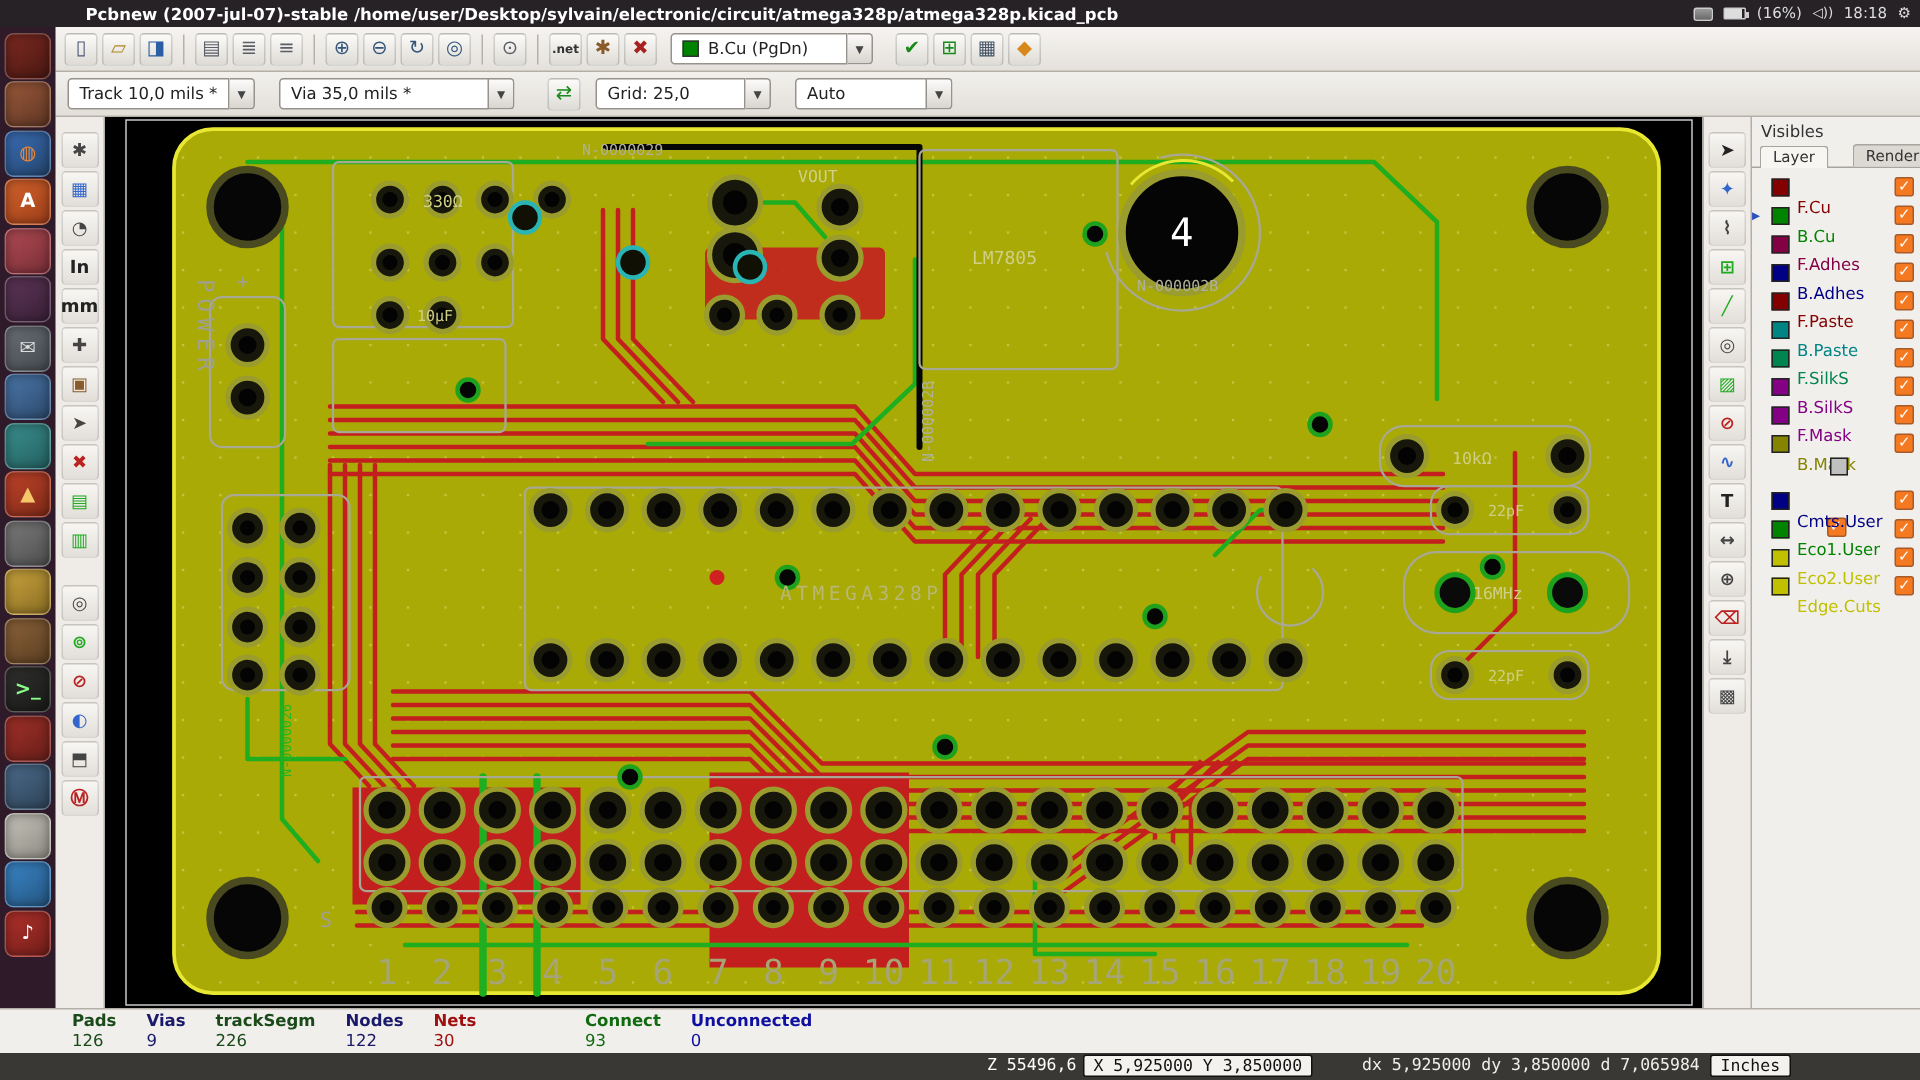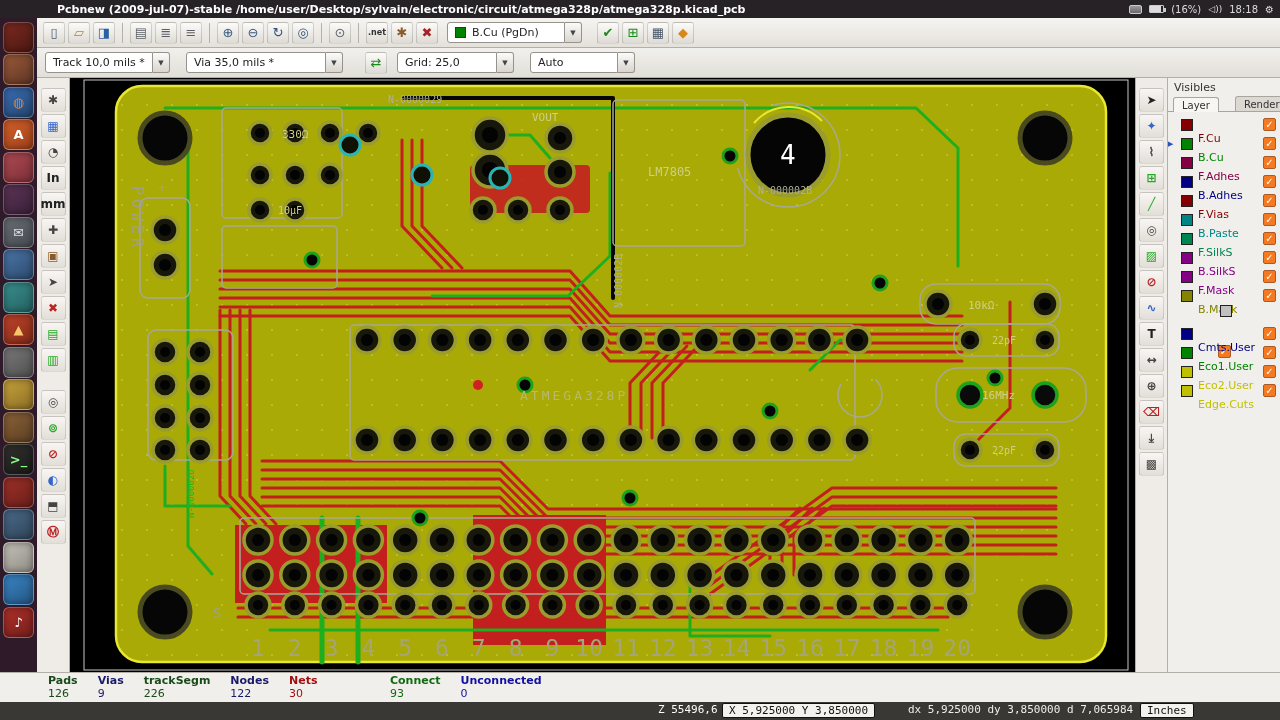--- a/index.html
+++ b/index.html
@@ -77,21 +77,21 @@
   .s2-box { background:#f4f2ef; color:#111; padding:0 6px; border-radius:2px; border:1px solid #111; }
   .s2-xy { left:722px; }
   .s2-rel { left:908px; color:#eee; }
   .s2-units { left:1140px; }
 </style>
 </head>
 <body>
 <div id="app">
 
 <div class="titlebar">
-  <span class="title">Pcbnew (2009-jul-07)-stable /home/user/Desktop/sylvain/electronic/circuit/atmega328p/atmega328p.kicad_pcb</span>
+  <span class="title">Pcbnew (2007-jul-07)-stable /home/user/Desktop/sylvain/electronic/circuit/atmega328p/atmega328p.kicad_pcb</span>
   <div class="tb-right">
     <span class="kbd-ico"></span>
     <span class="bat-ico"></span>
     <span>(16%)</span>
     <span class="vol-ico">◁))</span>
     <span>18:18</span>
     <span>⚙</span>
   </div>
 </div>
 
@@ -763,21 +763,21 @@
         <span class="layername">F.Adhes</span>
         <span class="chk"></span>
       </div>
         <div class="layerrow" style="color: rgb(0, 0, 132);">
         <span class="swatch" style="background: rgb(0, 0, 132);"></span>
         <span class="layername">B.Adhes</span>
         <span class="chk"></span>
       </div>
         <div class="layerrow" style="color: rgb(132, 0, 0);">
         <span class="swatch" style="background: rgb(132, 0, 0);"></span>
-        <span class="layername">F.Vias</span>
+        <span class="layername">F.Paste</span>
         <span class="chk"></span>
       </div>
         <div class="layerrow" style="color: rgb(0, 132, 132);">
         <span class="swatch" style="background: rgb(0, 132, 132);"></span>
         <span class="layername">B.Paste</span>
         <span class="chk"></span>
       </div>
         <div class="layerrow" style="color: rgb(0, 132, 80);">
         <span class="swatch" style="background: rgb(0, 132, 80);"></span>
         <span class="layername">F.SilkS</span>

